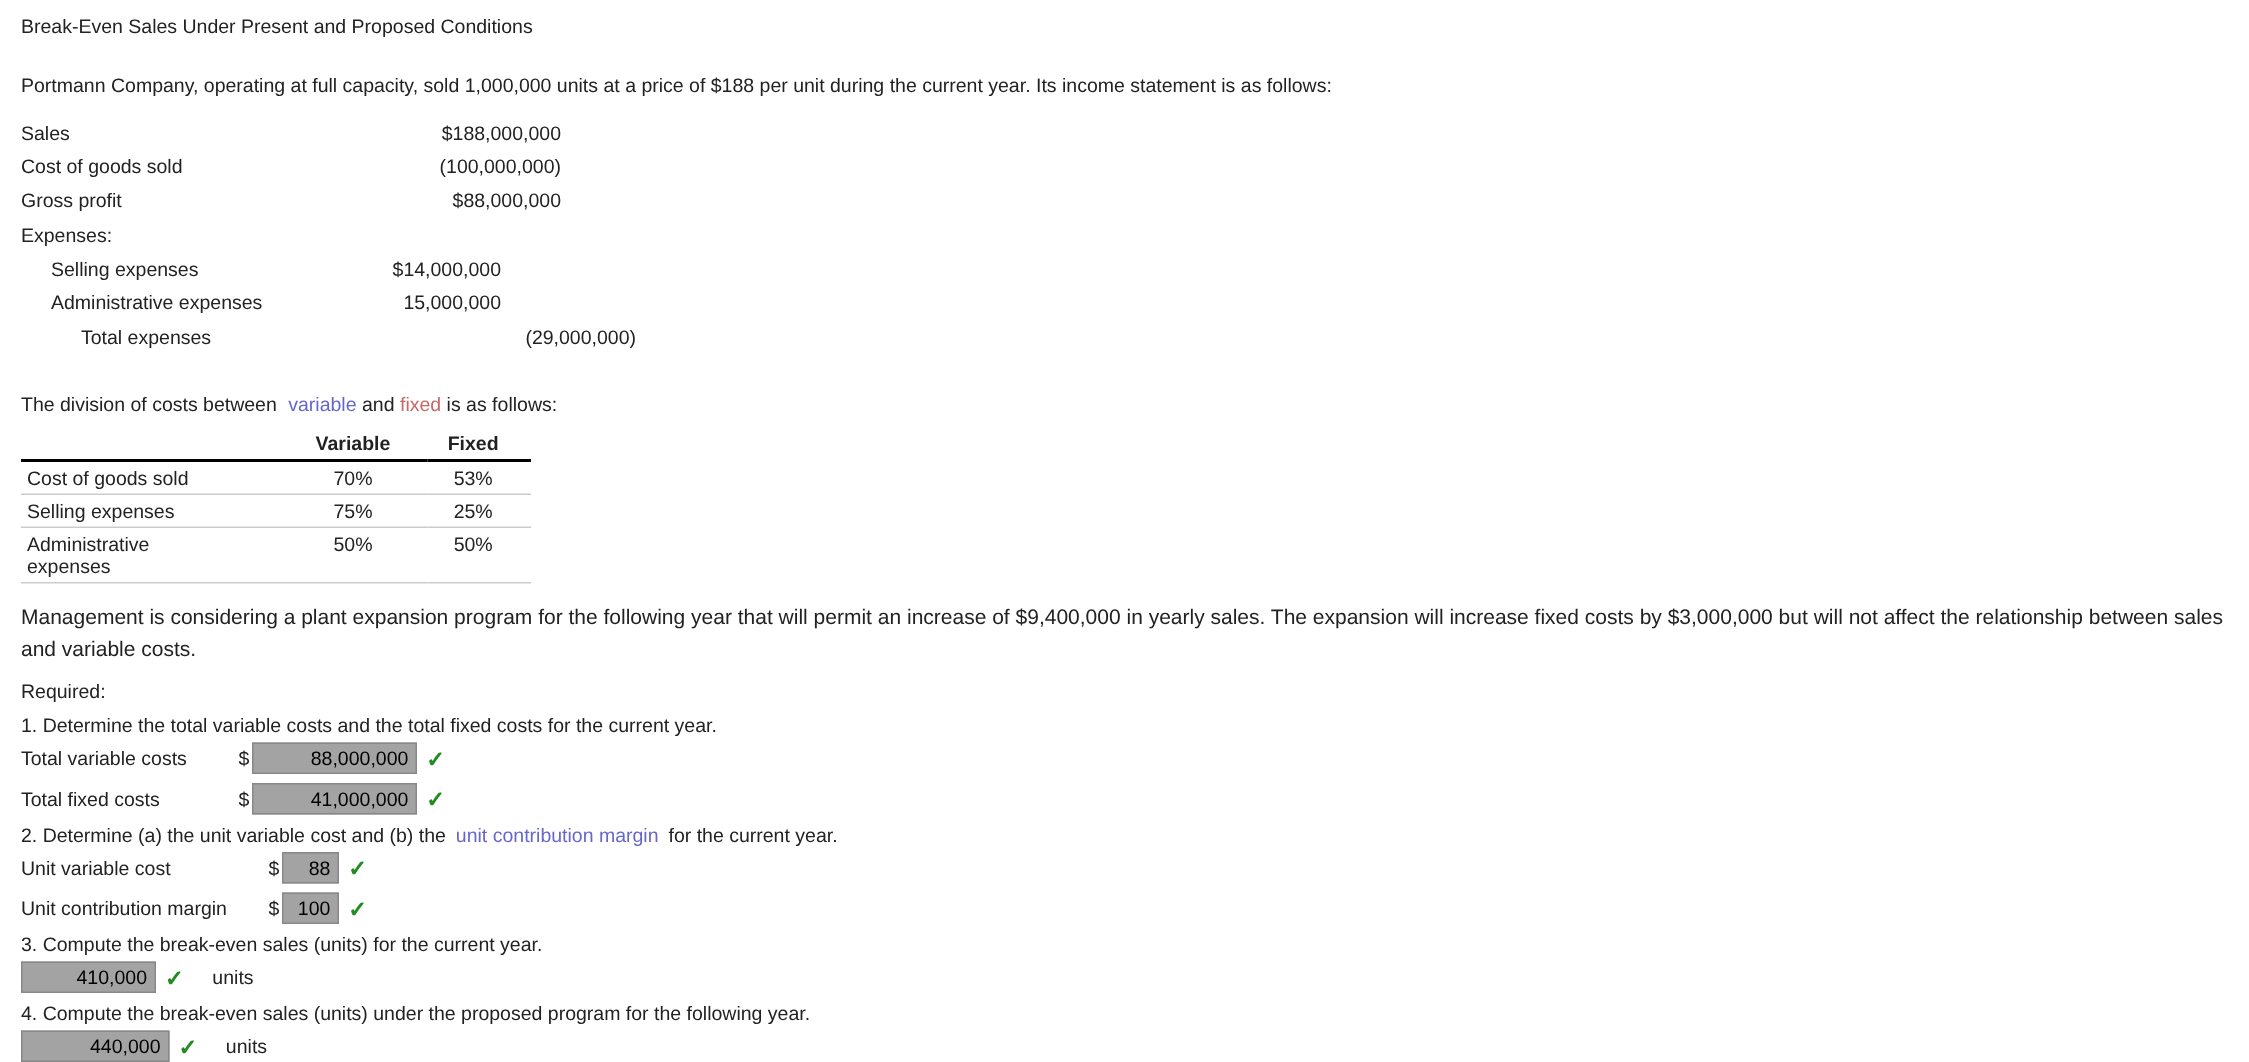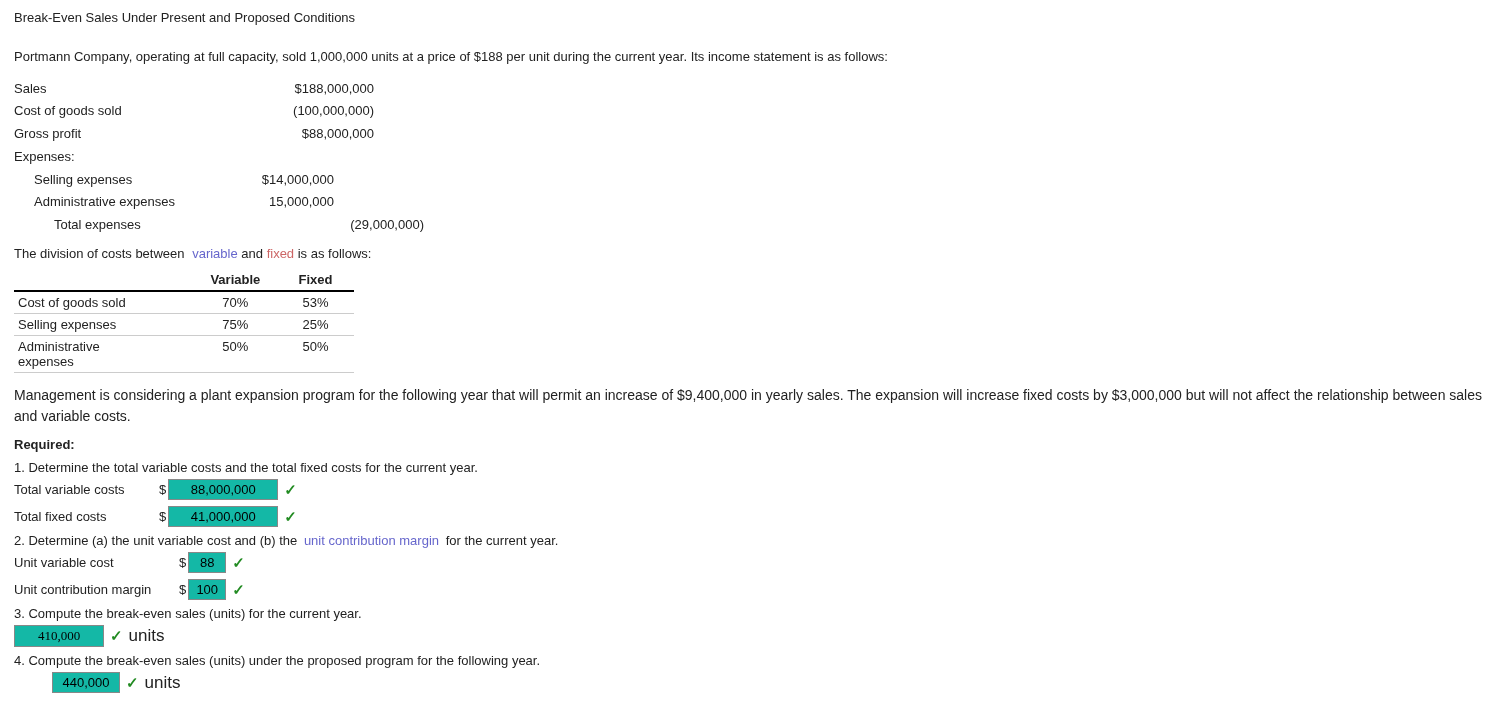--- a/index.html
+++ b/index.html
@@ -14,21 +14,21 @@
     .page-title {
       font-size: 13px;
       margin-bottom: 22px;
     }
     .description {
       font-size: 13px;
       margin-bottom: 12px;
       line-height: 1.5;
     }
     .income-table {
-      margin-bottom: 10px;
+      margin-bottom: 26px;
     }
     .income-row {
       display: flex;
       align-items: baseline;
       margin-bottom: 2px;
       line-height: 1.6;
     }
     .income-row .label {
       min-width: 200px;
     }
@@ -75,21 +75,21 @@
     }
     .cost-table thead tr {
       border-bottom: 2px solid #000;
     }
     .management-text {
       font-size: 14px;
       margin-bottom: 10px;
       line-height: 1.5;
     }
     .required-label {
-      font-weight: bold;
+      font-weight: normal;
       margin-bottom: 8px;
     }
     .question {
       margin-bottom: 8px;
       font-size: 13px;
     }
     .answer-row {
       display: flex;
       align-items: center;
       margin-bottom: 6px;
@@ -99,41 +99,41 @@
       min-width: 160px;
     }
     .dollar-sign {
       margin-right: 2px;
       font-size: 13px;
     }
     .answer-input {
       border: 1px solid #888;
       padding: 2px 5px;
       font-size: 13px;
-      text-align: center;
-      background: #14b8a6;
+      text-align: right;
+      background: #a3a3a3;
     }
     .answer-input-lg {
       width: 110px;
     }
     .answer-input-sm {
       width: 38px;
     }
     .answer-input-unit {
       width: 80px;
     }
     .check-mark {
       color: #228b22;
       font-size: 15px;
       margin-left: 6px;
       font-weight: bold;
     }
     .unit-label {
-      margin-left: 6px;
-      font-size: 17px;
+      margin-left: 19px;
+      font-size: 13px;
     }
     .section-q {
       margin-bottom: 4px;
     }
     .expenses-label {
       margin-bottom: 2px;
     }
   </style>
 </head>
 <body>
@@ -253,23 +253,23 @@
     <div class="answer-row">
     <span class="q-label" style="min-width:165px;">Unit contribution margin</span>
     <span class="dollar-sign">$</span>
     <input class="answer-input answer-input-sm" type="text" value="100" readonly="" style="">
     <span class="check-mark">✓</span>
   </div>
   </div>
 
 <div class="question section-q">3. Compute the break-even sales (units) for the current year.</div>
 <div class="answer-row">
-  <input class="answer-input answer-input-unit" type="text" value="410,000" readonly="" style="width: 90px; font-family: Liberation Serif, serif;">
+  <input class="answer-input answer-input-unit" type="text" value="410,000" readonly="" style="width: 90px;">
   <span class="check-mark">✓</span>
   <span class="unit-label">units</span>
 </div>
 
 <div class="question section-q">4. Compute the break-even sales (units) under the proposed program for the following year.</div>
 <div class="answer-row">
-  <input class="answer-input answer-input-unit" type="text" value="440,000" readonly="" style="width: 68px; margin-left: 38px;">
+  <input class="answer-input answer-input-unit" type="text" value="440,000" readonly="" style="width: 99px;">
   <span class="check-mark">✓</span>
   <span class="unit-label">units</span>
 </div>
 
 </body></html>

